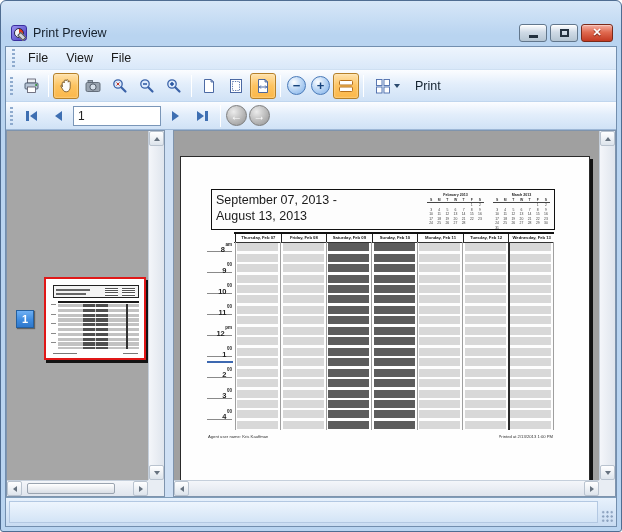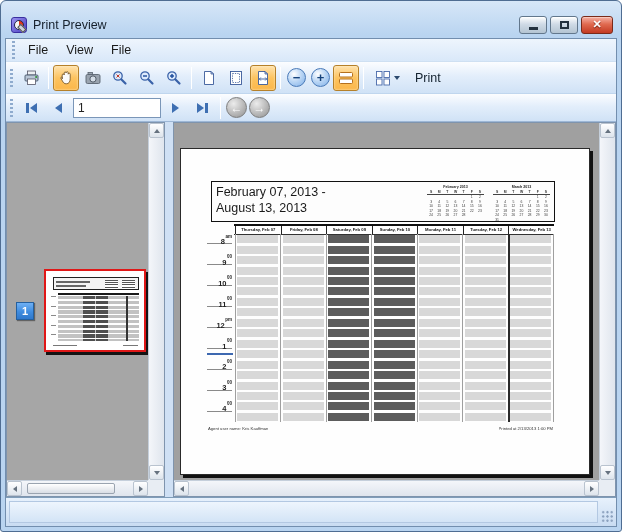--- a/index.html
+++ b/index.html
@@ -1,21 +1,21 @@
 <!DOCTYPE html>
 <html><head>
 <meta charset="utf-8">
 <style>
   * { margin:0; padding:0; box-sizing:border-box; }
   body { width:622px; height:532px; overflow:hidden; font-family:"Liberation Sans",sans-serif; background:#fff; }
 
   
   .window { width:622px; height:532px; display:flex; flex-direction:column;
     background:linear-gradient(#d7e7f8,#b9d4f0 34px,#b9d4f0); border:1px solid #4f6d92;
-    border-radius:6px 6px 3px 3px; padding:8px 4px 4px; }
+    border-radius:6px 6px 3px 3px; padding:16px 4px 4px; }
   .titlebar { height:29px; display:flex; align-items:center; gap:6px; padding:2px 4px 0 6px; }
   .app-icon { width:16px; height:16px; border-radius:3px; position:relative; flex:0 0 auto;
     background:linear-gradient(135deg,#9a92f0,#4a3fc0); border:1px solid #3a2fa0; }
   .app-icon::before { content:''; position:absolute; left:2px; top:2px; width:8px; height:8px; border-radius:50%;
     background:conic-gradient(#e23318 0 100deg,#f5f6f8 100deg 360deg); border:1px solid #2a2a4a; }
   .app-icon::after { content:''; position:absolute; right:0; bottom:1px; width:6px; height:2.5px;
     background:#cfd4da; border:0.5px solid #555; transform:rotate(45deg); }
   .title-text { font-size:12.5px; color:#15202c; }
   .win-btns { margin-left:auto; display:flex; gap:3px; }
   .wbtn { width:28px; height:18px; border:1px solid #62778c; border-radius:3px;
@@ -328,21 +328,21 @@
         </div>
         <div class="sb-corner"></div>
       </div>
 
       <div class="splitter"></div>
 
       <div class="preview-panel">
         <div class="page">
           <div class="cal-header-box">
             <div class="cal-title">
-              <div>February 07, 2013 -</div>
+              <div>September 07, 2013 -</div>
               <div>August 13, 2013</div>
             </div>
             <div class="mini-cals">
               <div class="mini-cal">
                 <div class="mc-title">February 2013</div>
                 <div class="mc-days">
                     <span>S</span>
                     <span>M</span>
                     <span>T</span>
                     <span>W</span>

